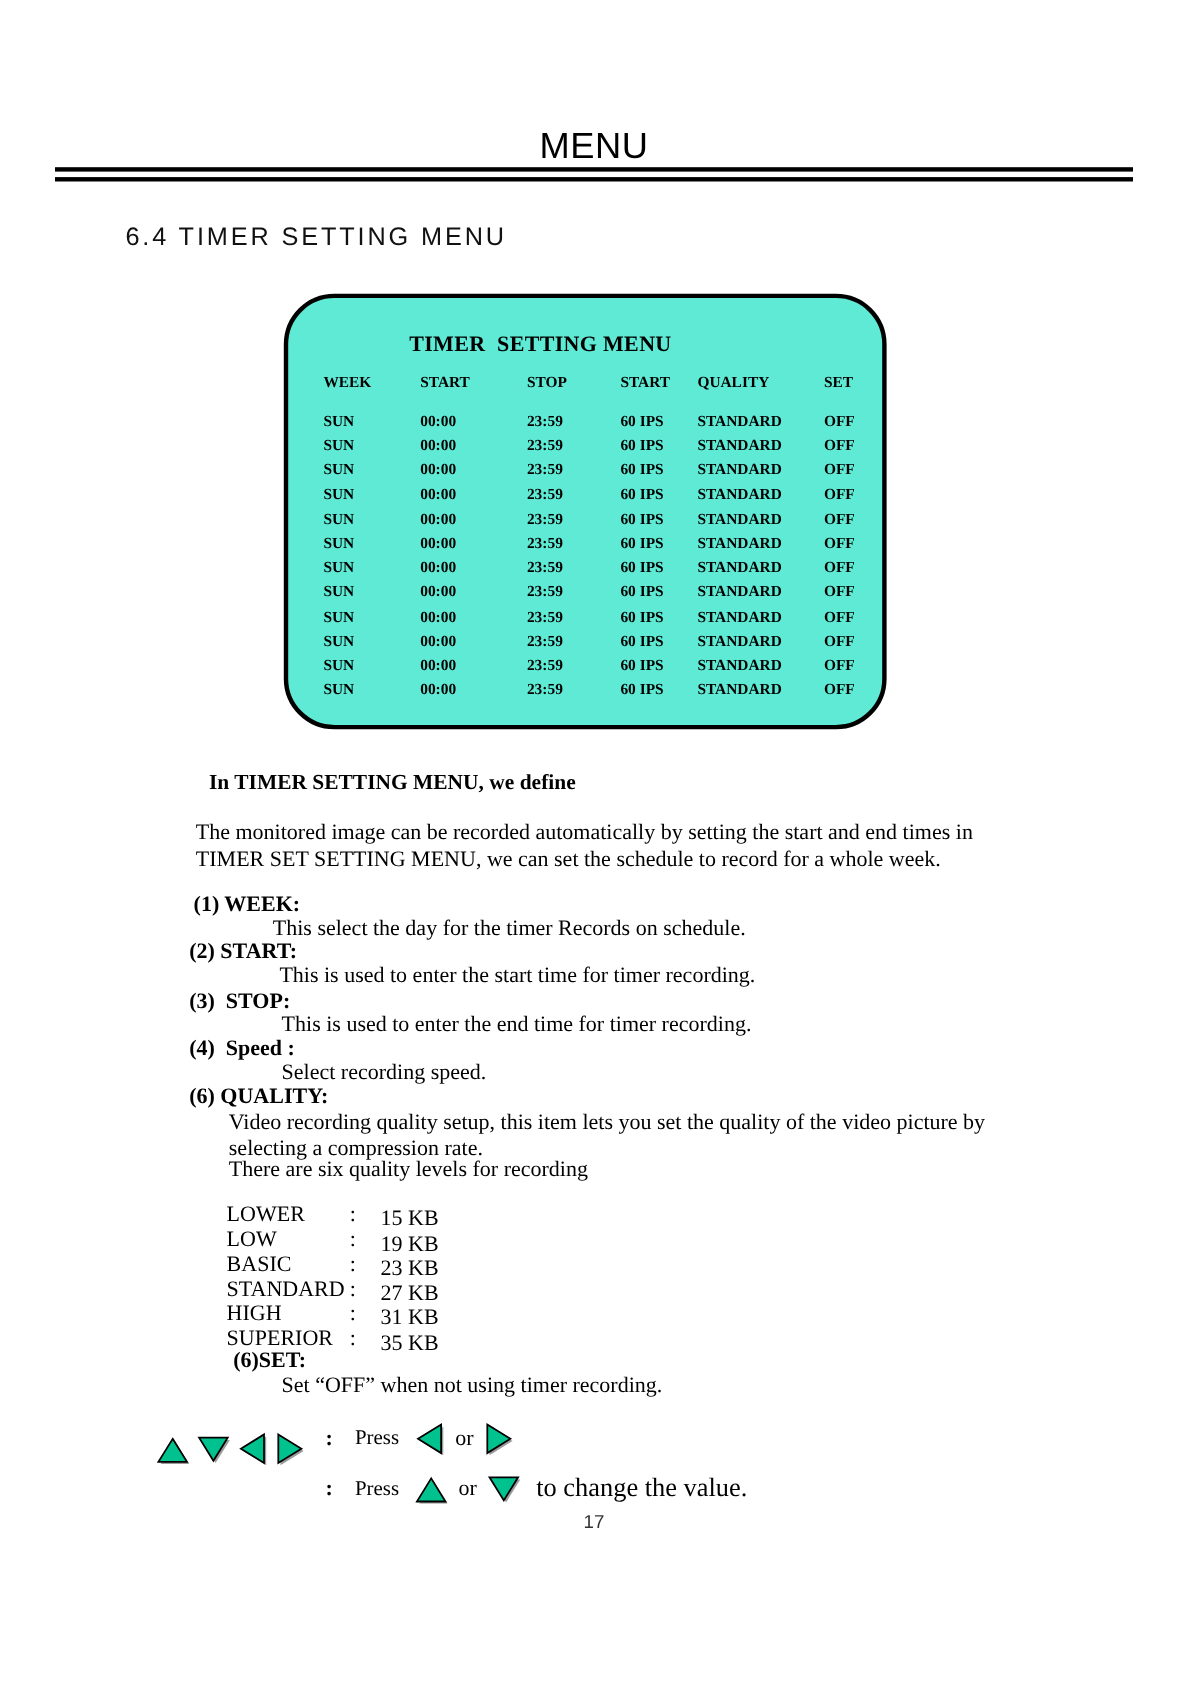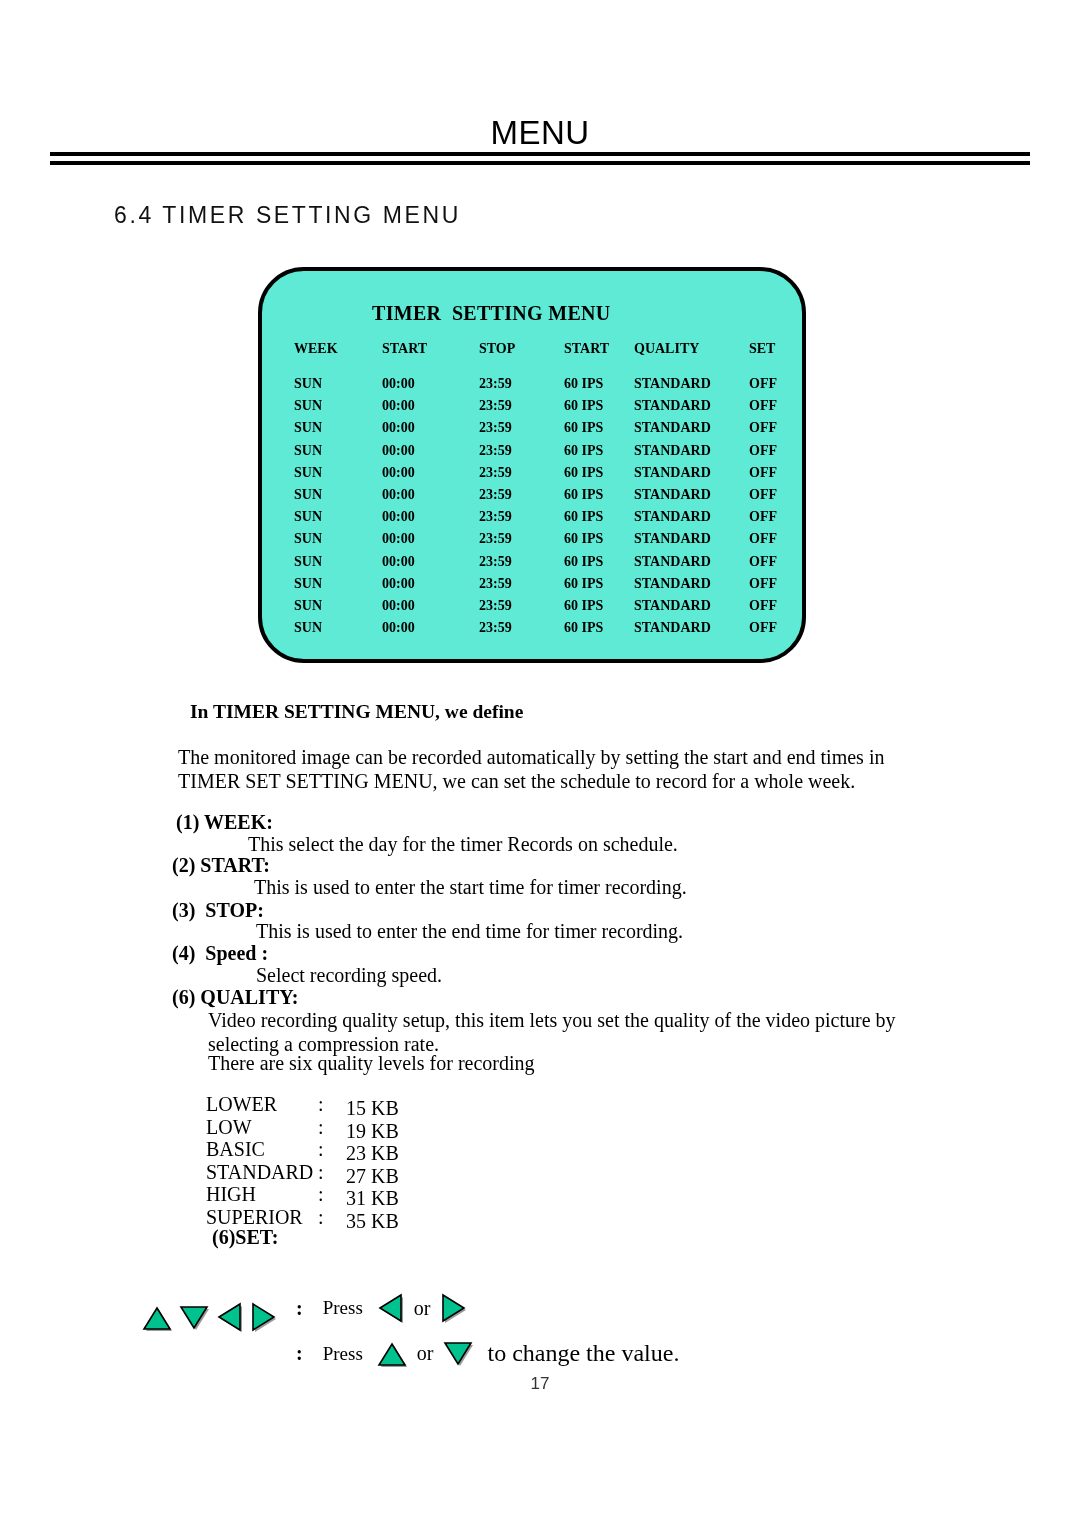--- a/index.html
+++ b/index.html
@@ -347,20 +347,21 @@
     </div>
     <div class="q-row">
       <span class="q-name">SUPERIOR</span>
       <span class="q-colon">:</span>
       <span class="q-value">35 KB</span>
     </div>
   </div>
 
 <div class="body-text item-label i6-label">(6)SET:</div>
 <div class="body-text item-body  i6-body">
+  <div>Set  “OFF” when not using timer recording.</div>
 </div>
 
 <div class="arrow-cluster">
   <span class="arrow">
     <svg width="30" height="27" viewBox="0 0 30 27">
       <polygon points="15,4 28,25 2,25" fill="#9a9a9a" transform="translate(2,2)"></polygon>
       <polygon points="15,4 28,25 2,25" fill="#00c28e" stroke="#000" stroke-width="1.6"></polygon>
     </svg>
   </span>
   <span class="arrow">

